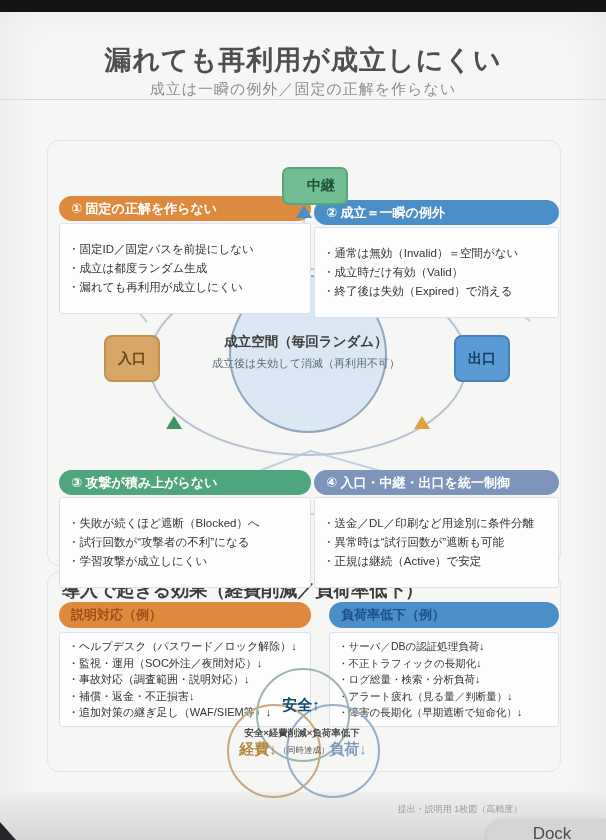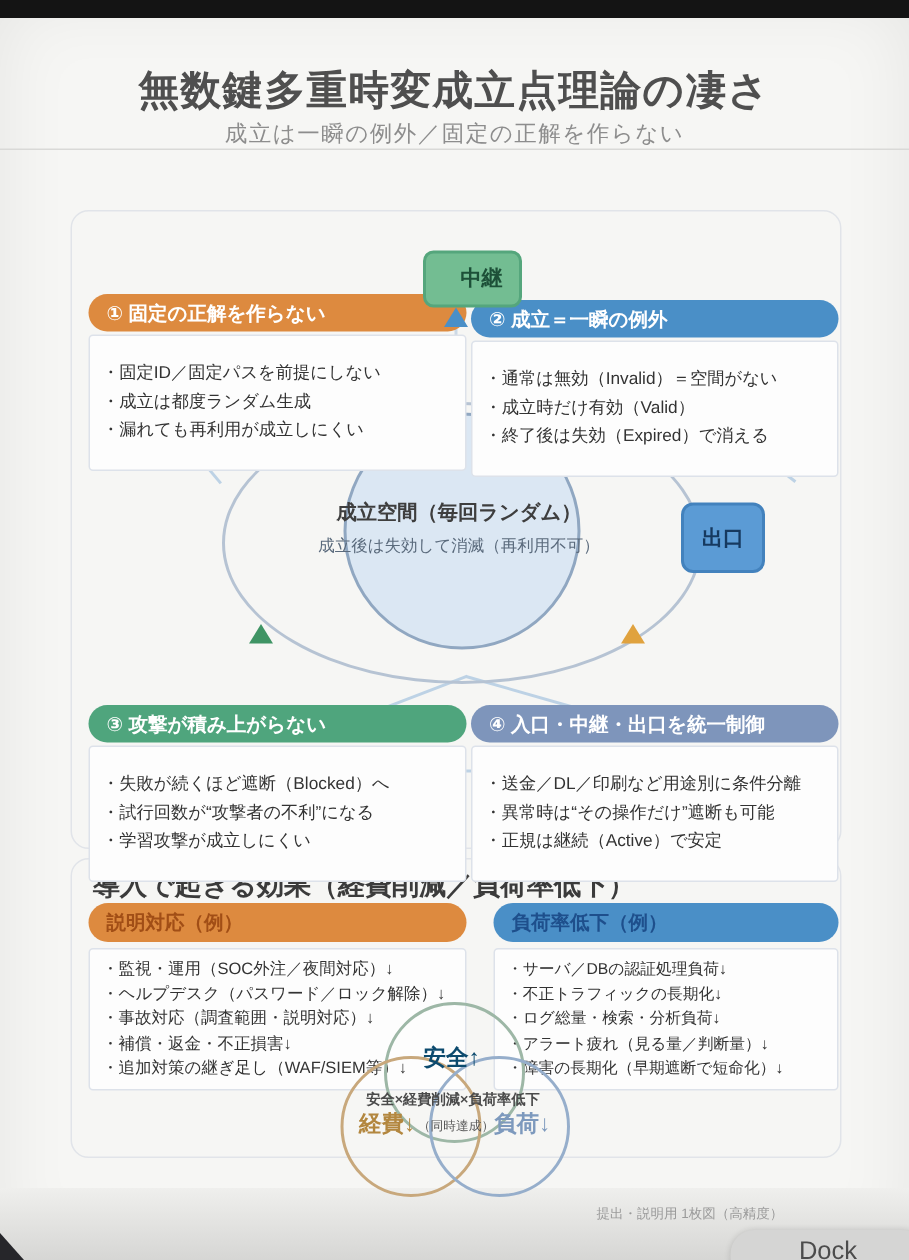--- a/index.html
+++ b/index.html
@@ -102,41 +102,42 @@
         box-shadow:0 0 4px rgba(0,0,0,0.15);}
   #corner-dark{left:0;top:822px;width:0;height:0;border-bottom:18px solid #26262a;
         border-right:16px solid transparent;z-index:9;}
 </style>
 </head>
 <body>
 
 <div id="stage">
   <div class="abs" id="topbar"></div>
 
-  <div class="abs" id="title">無数鍵多重時変成立点理論の凄さ</div>
+  <div class="abs" id="title">漏れても再利用が成立しにくい</div>
   <div class="abs" id="subtitle">成立は一瞬の例外／固定の正解を作らない</div>
   <div class="abs" id="divider"></div>
 
   <div class="abs frame" id="frame-diagram"></div>
   <div class="abs frame" id="frame-effects"></div>
 
   <div class="abs conn" id="connA"></div>
   <div class="abs conn" id="connB"></div>
   <div class="abs conn" id="connC"></div>
   <div class="abs conn" id="connD"></div>
   <div class="abs conn" id="connE"></div>
   <div class="abs vline"></div>
 
   <div class="abs" id="outer-ellipse"></div>
   <div class="abs" id="inner-circle"></div>
   <div class="abs" id="center-title">成立空間（毎回ランダム）</div>
   <div class="abs" id="center-sub">成立後は失効して消滅（再利用不可）</div>
 
   <div class="abs" id="relay">中継</div>
   <div class="abs" id="tri-relay"></div>
+  <div class="abs gate" id="entry">入口</div>
   <div class="abs gate" id="exit">出口</div>
   <div class="abs tri" id="tri-green"></div>
   <div class="abs tri" id="tri-orange"></div>
 
   <div class="abs box-head" id="b1h">① 固定の正解を作らない</div>
   <div class="abs box-body" id="b1b">
     <div>・固定ID／固定パスを前提にしない</div>
     <div>・成立は都度ランダム生成</div>
     <div>・漏れても再利用が成立しにくい</div>
   </div>
@@ -151,29 +152,29 @@
   <div class="abs box-head" id="b3h">③ 攻撃が積み上がらない</div>
   <div class="abs box-body" id="b3b">
     <div>・失敗が続くほど遮断（Blocked）へ</div>
     <div>・試行回数が“攻撃者の不利”になる</div>
     <div>・学習攻撃が成立しにくい</div>
   </div>
 
   <div class="abs box-head" id="b4h">④ 入口・中継・出口を統一制御</div>
   <div class="abs box-body" id="b4b">
     <div>・送金／DL／印刷など用途別に条件分離</div>
-    <div>・異常時は“その操作だけ”遮断も可能</div>
+    <div>・異常時は“試行回数が”遮断も可能</div>
     <div>・正規は継続（Active）で安定</div>
   </div>
 
   <div class="abs" id="fx-title">導入で起きる効果（経費削減／負荷率低下）</div>
   <div class="abs fx-head" id="fx1h">説明対応（例）</div>
   <div class="abs fx-body" id="fx1b">
+    <div>・ヘルプデスク（パスワード／ロック解除）↓</div>
     <div>・監視・運用（SOC外注／夜間対応）↓</div>
-    <div>・ヘルプデスク（パスワード／ロック解除）↓</div>
     <div>・事故対応（調査範囲・説明対応）↓</div>
     <div>・補償・返金・不正損害↓</div>
     <div>・追加対策の継ぎ足し（WAF/SIEM等）↓</div>
   </div>
   <div class="abs fx-head" id="fx2h">負荷率低下（例）</div>
   <div class="abs fx-body" id="fx2b">
     <div>・サーバ／DBの認証処理負荷↓</div>
     <div>・不正トラフィックの長期化↓</div>
     <div>・ログ総量・検索・分析負荷↓</div>
     <div>・アラート疲れ（見る量／判断量）↓</div>

